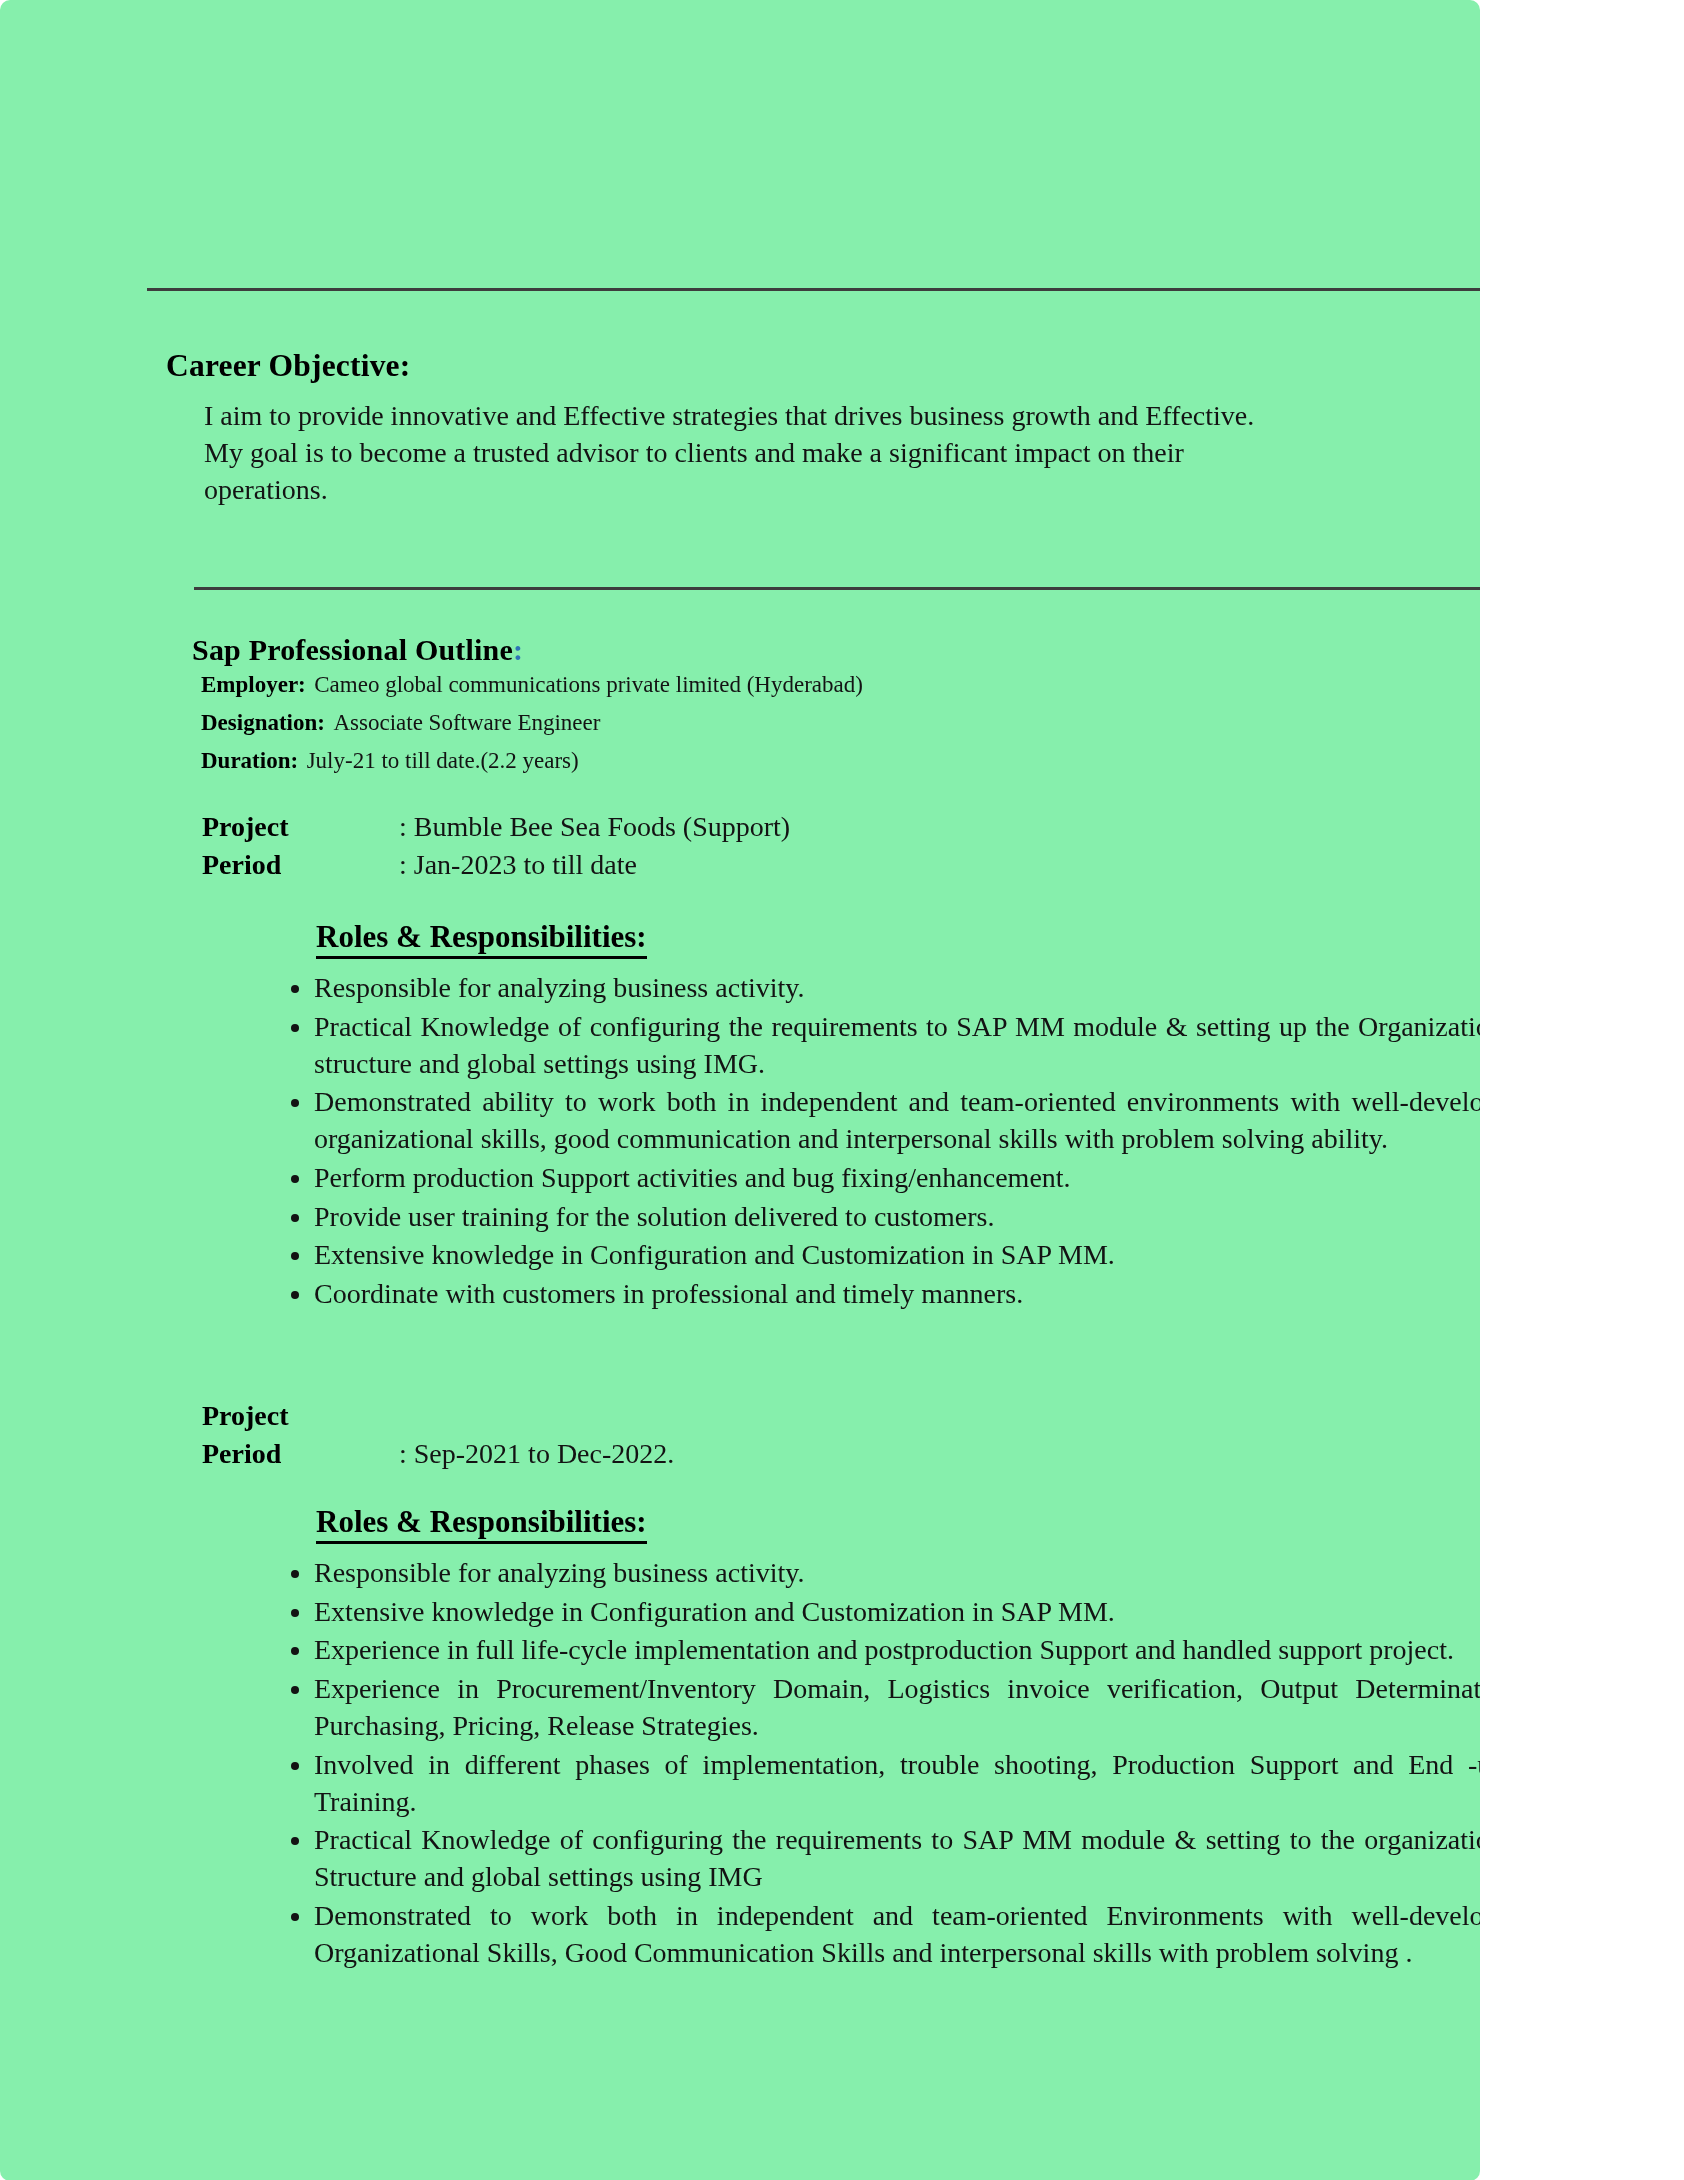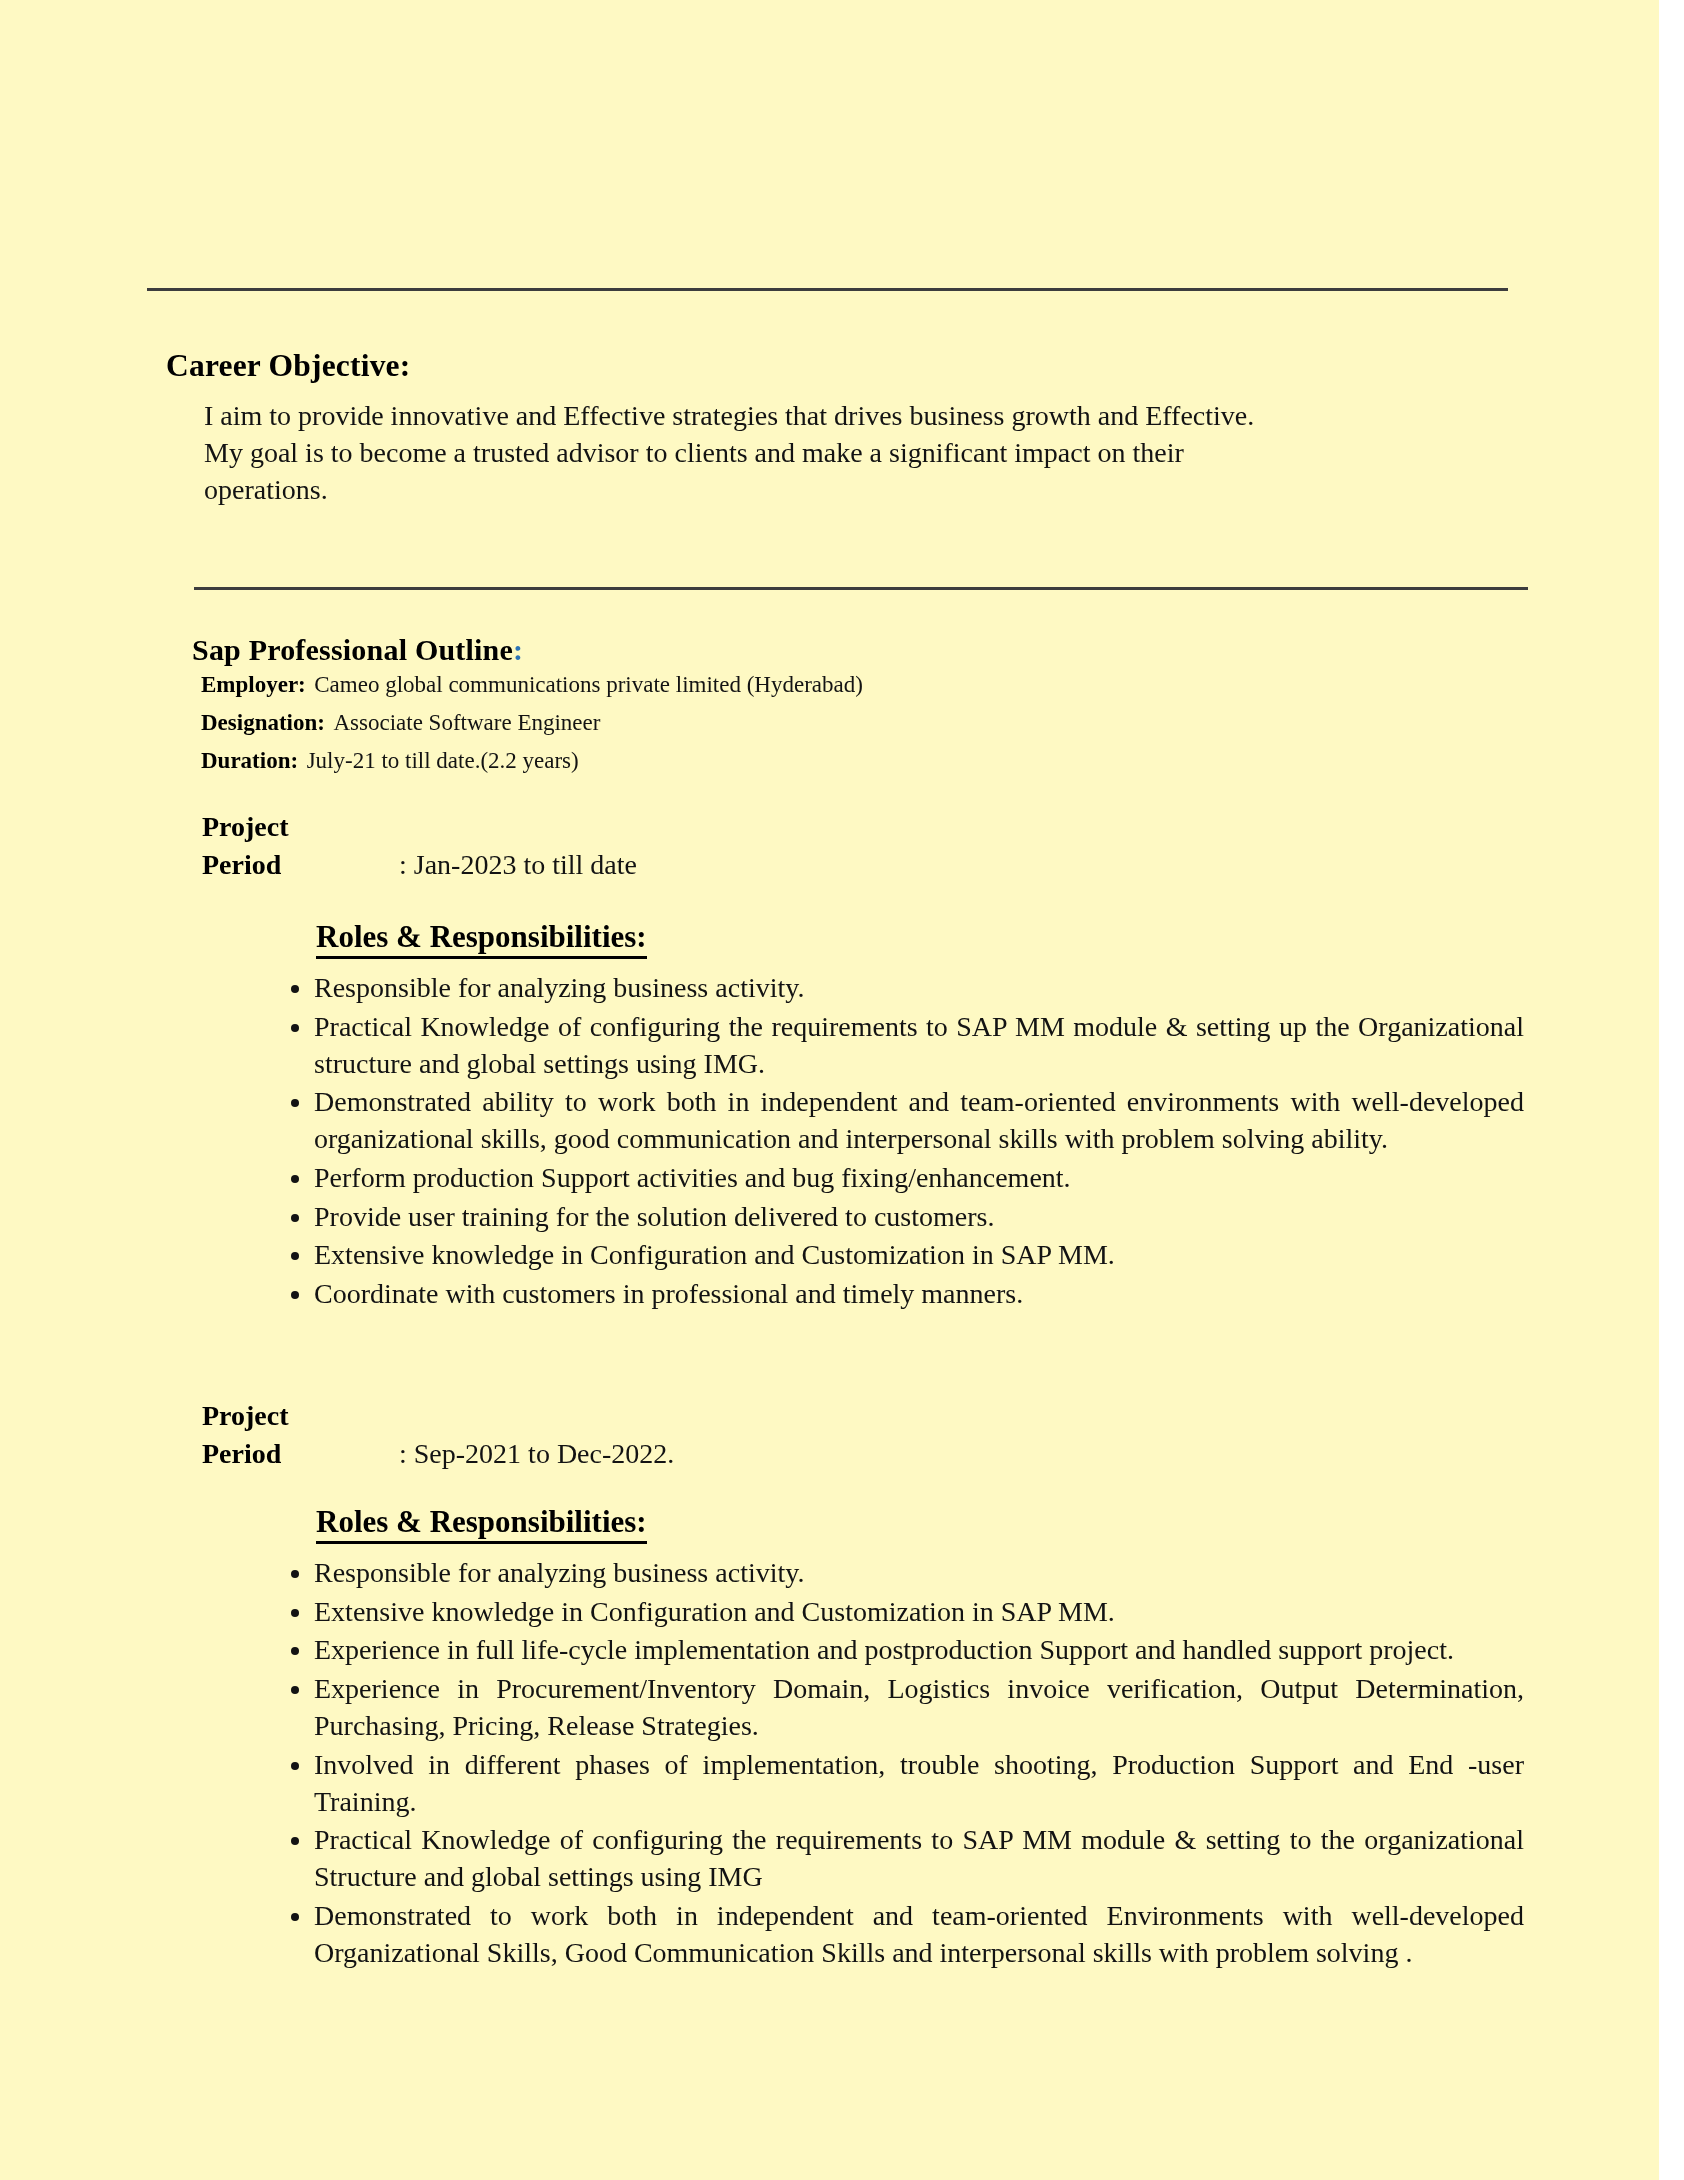--- a/index.html
+++ b/index.html
@@ -1,23 +1,24 @@
 <!DOCTYPE html>
 <html style="font-size:13.6px"><head>
 <meta charset="utf-8">
 <title>Document</title>
 <style>
   html, body { margin:0; padding:0; background:#ffffff; }
   .page {
     position:relative;
-    width:1659px; height:2181px;
-    background:#fef9c3;
+    width:1480px; height:2181px;
+    background:#86efac;
     font-family:"Liberation Serif","DejaVu Serif",serif;
     color:#141414;
     overflow:hidden;
+    border-radius:10px;
   }
   .divider { position:absolute; height:3.4px; background:#3d3d3d; }
   .divider-1 { left:147px; top:288px; width:1361px; }
   .divider-2 { left:194px; top:587px; width:1334px; }
 
   .section-heading {
     position:absolute;
     font-weight:700; font-size:31.5px; color:#000000;
     letter-spacing:0.2px; white-space:nowrap;
   }
@@ -81,20 +82,21 @@
 
   <div class="employment">
     <div><span class="emp-label">Employer:</span><span>Cameo global communications private limited (Hyderabad)</span></div>
     <div><span class="emp-label">Designation:</span><span>Associate Software Engineer</span></div>
     <div><span class="emp-label">Duration:</span><span>July-21 to till date.(2.2 years)</span></div>
   </div>
 
   <div class="kv kv-project-1">
     <div class="kv-row">
       <span class="kv-label">Project</span>
+      <span class="kv-value">: Bumble Bee Sea Foods (Support)</span>
     </div>
     <div class="kv-row">
       <span class="kv-label">Period</span>
       <span class="kv-value">: Jan-2023 to till date</span>
     </div>
   </div>
 
   <div class="roles roles-1">
     <span class="roles-title">Roles &amp; Responsibilities:</span>
     <ul class="bullets">

